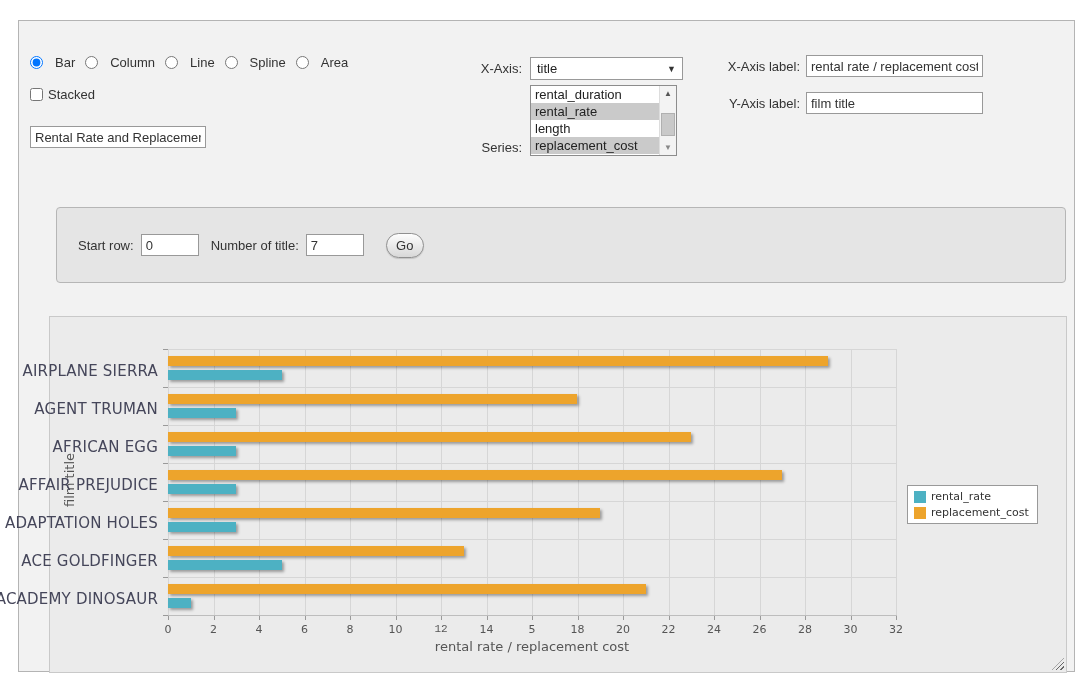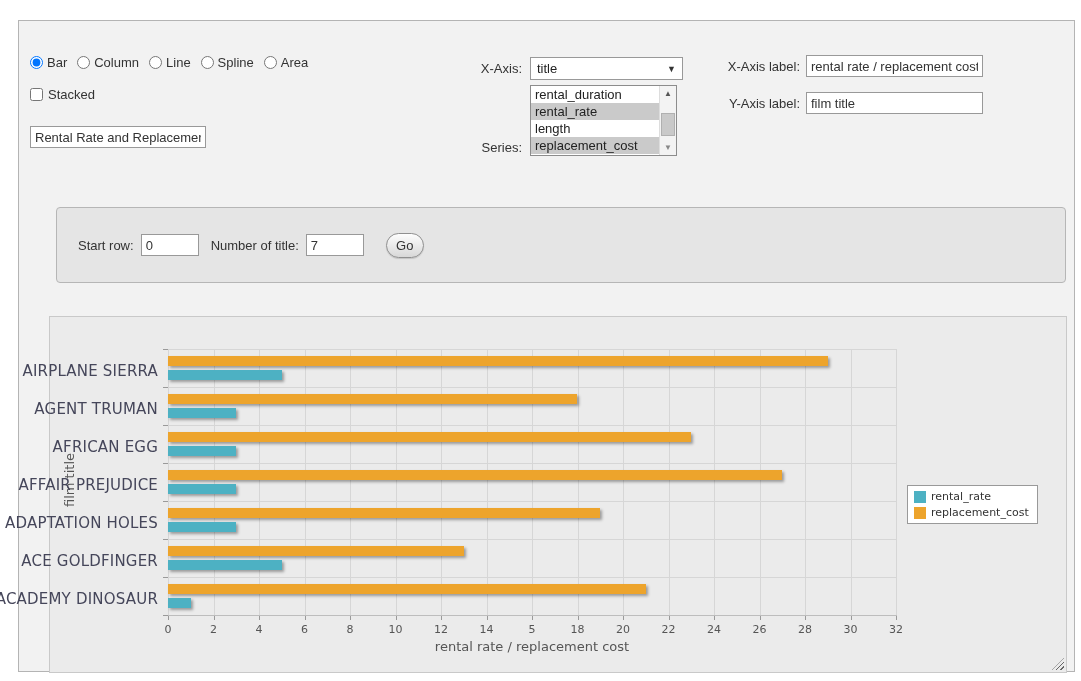--- a/index.html
+++ b/index.html
@@ -9,21 +9,21 @@
   
   .fieldset { position:absolute; left:18px; top:20px; width:1057px; height:652px;
               background:#f2f2f2; border:1px solid #b4b4b4; }
   .legend-tab { position:absolute; left:28px; top:7px; z-index:3; background:#fff;
                 border:1px solid #b4b4b4; padding:5px 15px; font-size:14px; font-weight:bold;
                 color:#333; box-shadow:2px 2px 4px rgba(0,0,0,0.25); }
 
   
   .radio-row { position:absolute; left:30px; top:55px; display:flex; align-items:center;
                gap:4px; font-size:13px; color:#333; z-index:2;}
-  .radio-row label { display:flex; align-items:center; gap:4px; margin-right:6px; }
+  .radio-row label { display:flex; align-items:center; gap:12px; margin-right:6px; }
   .stacked-row { position:absolute; left:30px; top:87px; display:flex; align-items:center;
                  gap:5px; font-size:13px; color:#333; z-index:2;}
   .text-input { background:#fff; border:1px solid #999; font-size:13px; color:#333;
                 padding:2px 4px; height:22px; }
   .title-input { position:absolute; left:30px; top:126px; width:176px; z-index:2;}
   .form-label { position:absolute; font-size:13px; color:#333; text-align:right; }
   .lbl-xaxis  { left:420px; top:61px;  width:102px; }
   .lbl-series { left:420px; top:140px; width:102px; }
   .lbl-xlabel { left:715px; top:59px;  width:85px; }
   .lbl-ylabel { left:715px; top:96px;  width:85px; }
@@ -154,21 +154,21 @@
           <div class="xtick-label" style="left: 163.5px;">2</div>
           <div class="xtick" style="left: 209px;"></div>
           <div class="xtick-label" style="left: 209px;">4</div>
           <div class="xtick" style="left: 254.5px;"></div>
           <div class="xtick-label" style="left: 254.5px;">6</div>
           <div class="xtick" style="left: 300px;"></div>
           <div class="xtick-label" style="left: 300px;">8</div>
           <div class="xtick" style="left: 345.5px;"></div>
           <div class="xtick-label" style="left: 345.5px;">10</div>
           <div class="xtick" style="left: 391px;"></div>
-          <div class="xtick-label" style="left: 391px;">12</div>
+          <div class="xtick-label" style="left: 391px; font-family: Liberation Mono, monospace;">12</div>
           <div class="xtick" style="left: 436.5px;"></div>
           <div class="xtick-label" style="left: 436.5px;">14</div>
           <div class="xtick" style="left: 482px;"></div>
           <div class="xtick-label" style="left: 482px;">5</div>
           <div class="xtick" style="left: 527.5px;"></div>
           <div class="xtick-label" style="left: 527.5px;">18</div>
           <div class="xtick" style="left: 573px;"></div>
           <div class="xtick-label" style="left: 573px;">20</div>
           <div class="xtick" style="left: 618.5px;"></div>
           <div class="xtick-label" style="left: 618.5px;">22</div>

